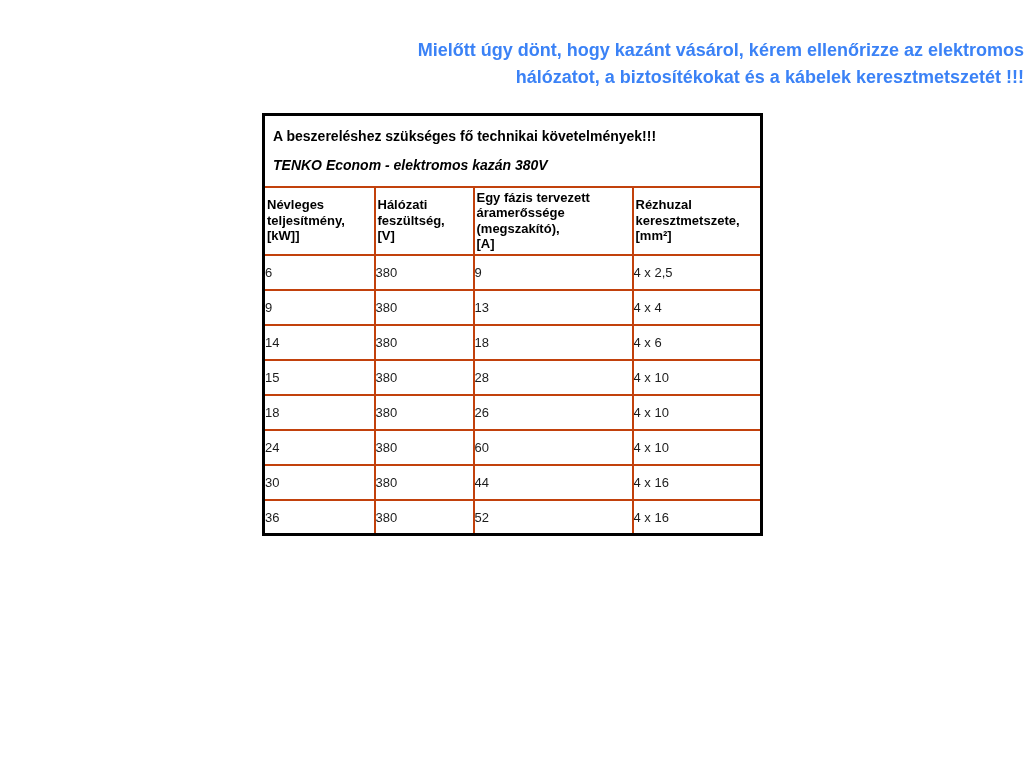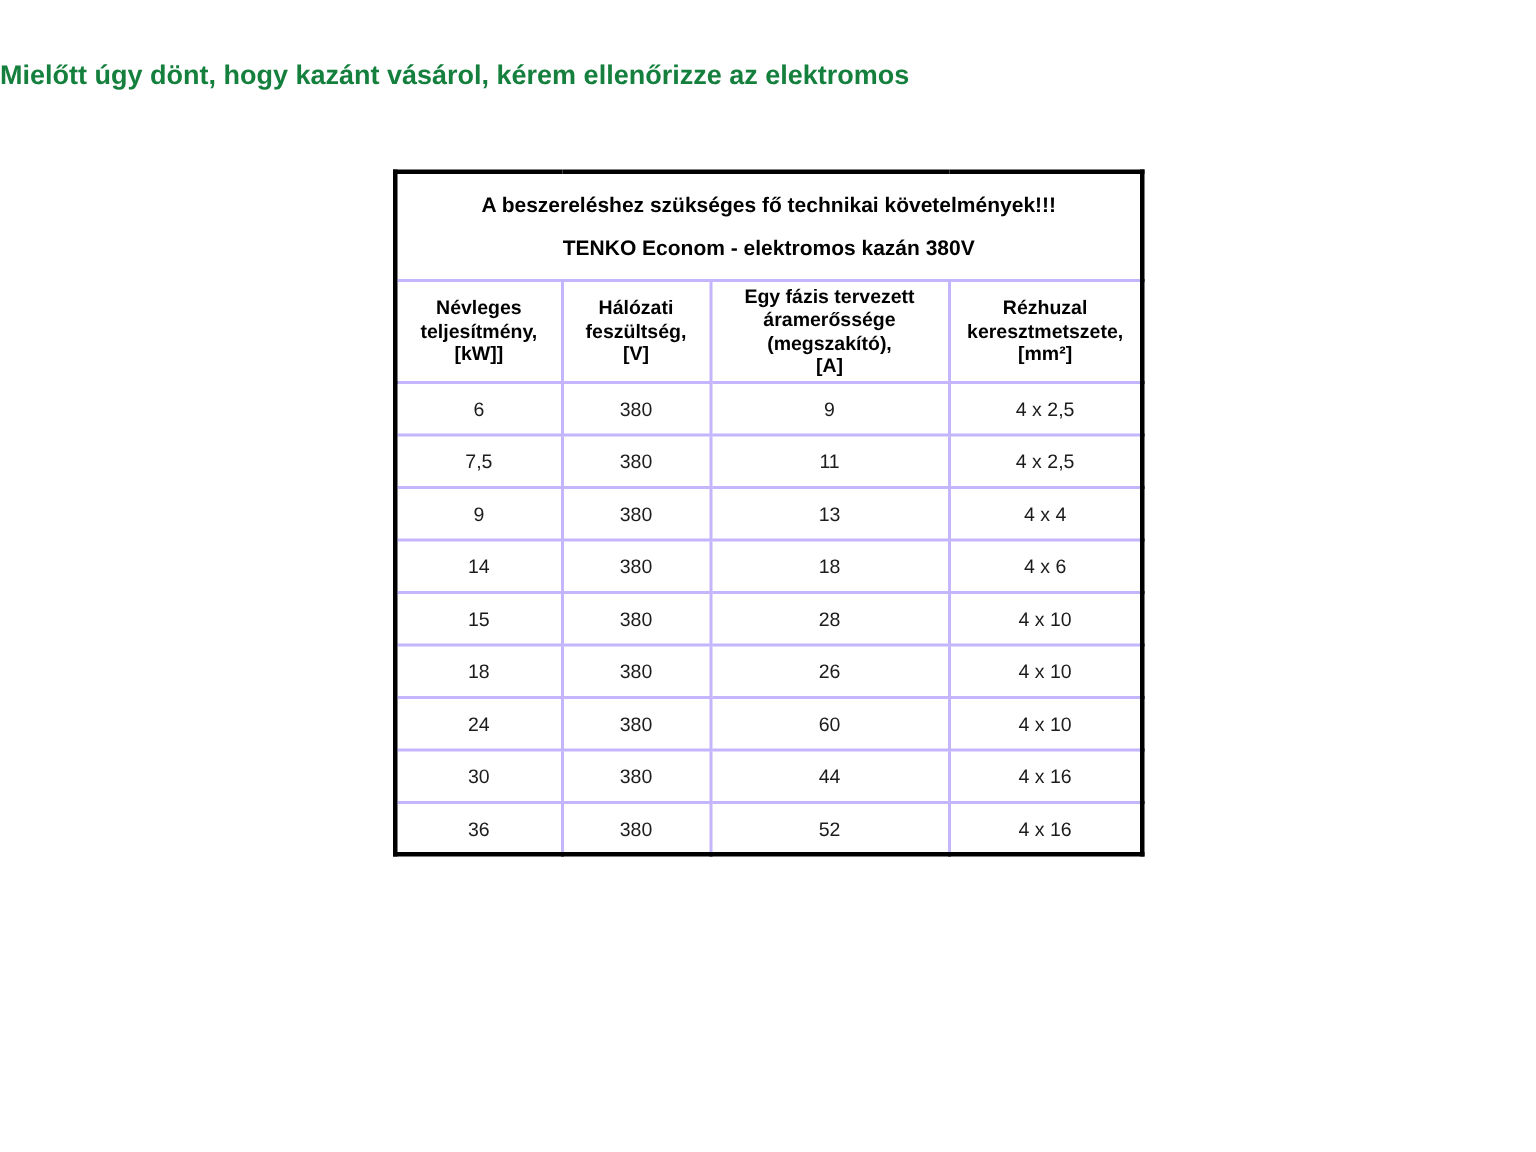--- a/index.html
+++ b/index.html
@@ -8,68 +8,69 @@
     width: 1024px; height: 768px;
     position: relative;
     font-family: "Liberation Sans", sans-serif;
     color: #000;
     overflow: hidden;
   }
   .main-title {
     position: absolute;
     top: 37px; left: 0;
     width: 1024px;
-    text-align: left;
+    text-align: right;
     font-weight: bold;
     font-size: 18px;
     line-height: 27px;
-    color: #15803d;
+    color: #3b82f6;
   }
   .spec-table {
     position: absolute;
     top: 113px; left: 262px;
     border-collapse: collapse;
     table-layout: fixed;
     border: 3px solid #000;
     background: #fff;
   }
   .spec-table th, .spec-table td {
-    border: 2px solid #c4b5fd;
-    text-align: center;
+    border: 2px solid #c2410c;
+    text-align: left;
     vertical-align: middle;
     overflow: hidden;
   }
   .table-title-cell {
     border: 3px solid #000;
     height: 72px;
     font-size: 14px;
     font-weight: bold;
     padding: 6px 8px;
   }
-  .table-title-cell .tt2 { margin-top: 13px; }
+  .table-title-cell .tt2 { margin-top: 13px; font-style: italic; }
   .col-header {
     height: 66px;
     font-size: 13px;
     font-weight: bold;
     line-height: 1.2;
     white-space: pre-line;
     padding: 2px;
   }
   .spec-table td {
     height: 35px;
     font-size: 13px;
     font-weight: normal;
     color: #1c1c1c;
   }
 </style>
 </head>
 <body>
 
 <div class="main-title">
   <div>Mielőtt úgy dönt, hogy kazánt vásárol, kérem ellenőrizze az elektromos</div>
+  <div>hálózatot, a biztosítékokat és a kábelek keresztmetszetét !!!</div>
 </div>
 
 <table class="spec-table">
   <colgroup>
     <col style="width:111px">
     <col style="width:99px">
     <col style="width:159px">
     <col style="width:129px">
   </colgroup>
   <thead>
@@ -93,26 +94,20 @@
       <th class="col-header">Rézhuzal
 keresztmetszete,
 [mm²]</th>
     </tr>
   </thead>
   <tbody>
     <tr>
       <td>6</td>
       <td>380</td>
       <td>9</td>
-      <td>4 x 2,5</td>
-    </tr>
-    <tr>
-      <td>7,5</td>
-      <td>380</td>
-      <td>11</td>
       <td>4 x 2,5</td>
     </tr>
     <tr>
       <td>9</td>
       <td>380</td>
       <td>13</td>
       <td>4 x 4</td>
     </tr>
     <tr>
       <td>14</td>

